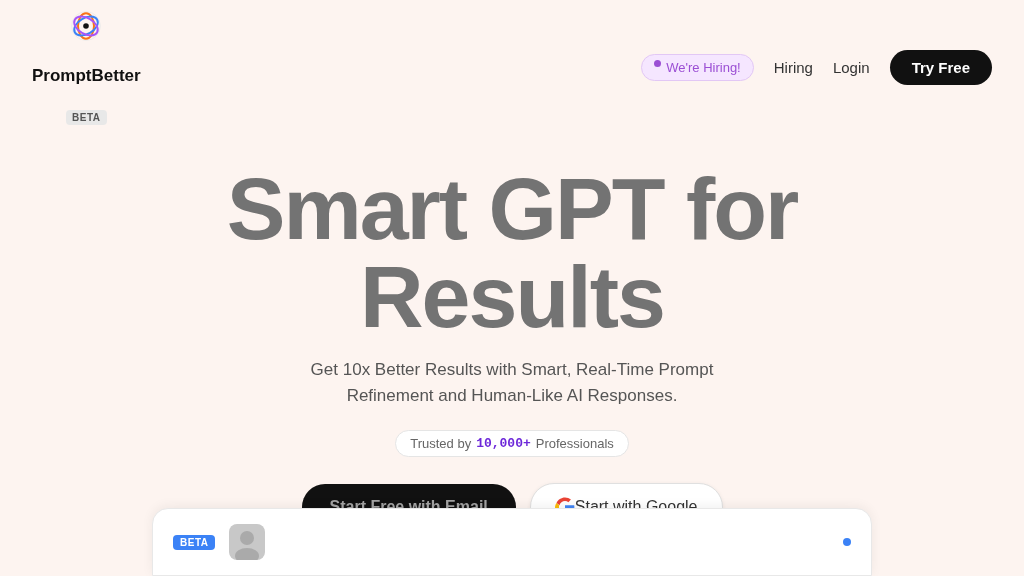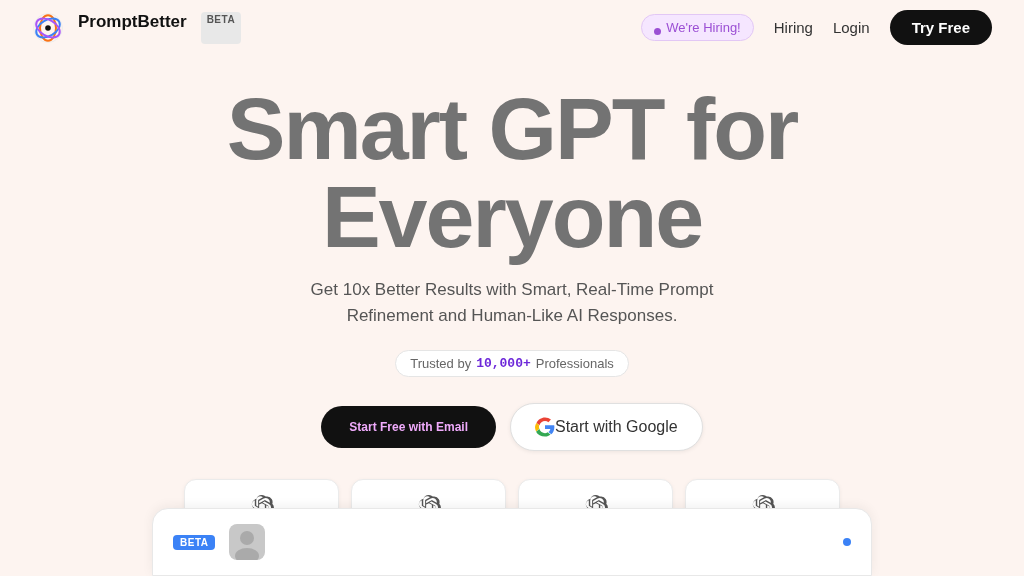--- a/index.html
+++ b/index.html
@@ -19,21 +19,23 @@
       align-items: center;
       justify-content: space-between;
       padding: 10px 32px;
       background: #fdf4f0;
       position: relative;
       z-index: 10;
     }
 
     .navbar-left {
       display: flex;
-      gap: 14px;
+      align-items: center;
+      gap: 24px;
+      flex-direction: column;
     }
 
     .logo-icon {
       width: 32px;
       height: 32px;
     }
 
     .brand-name {
       font-size: 17px;
       font-weight: 700;
@@ -51,21 +53,21 @@
     }
 
     .navbar-right {
       display: flex;
       align-items: center;
       gap: 20px;
     }
 
     .hiring-badge {
       display: flex;
-      align-items: flex-end;
+      align-items: flex-start;
       gap: 5px;
       background: #f5e6ff;
       color: #9b4fd4;
       font-size: 13px;
       font-weight: 500;
       padding: 5px 12px;
       border-radius: 20px;
       border: 1px solid #e2c7f5;
     }
 
@@ -144,22 +146,22 @@
     
     .cta-row {
       display: flex;
       align-items: center;
       gap: 14px;
       margin-bottom: 28px;
     }
 
     .cta-email-btn {
       background: #111;
-      color: #f0abfc;
-      font-size: 12px;
+      color: #a3a3a3;
+      font-size: 16px;
       font-weight: 600;
       padding: 14px 28px;
       border-radius: 36px;
       border: none;
       cursor: pointer;
     }
 
     .cta-google-btn {
       background: #fff;
       color: #333;
@@ -288,21 +290,21 @@
     </span>
     <a class="nav-link">Hiring</a>
     <a class="nav-link">Login</a>
     <button class="try-free-btn">Try Free</button>
   </div>
 </nav>
 
 <section class="hero">
   <h1 class="hero-title">
     <span>Smart GPT for</span><br>
-    <span>Everyone</span>
+    <span>Results</span>
   </h1>
   <p class="hero-subtitle">Get 10x Better Results with Smart, Real-Time Prompt Refinement and Human-Like AI Responses.</p>
 
   <div class="trusted-badge">
     <span>Trusted by</span>
     <span class="trusted-count">10,000+</span>
     <span>Professionals</span>
   </div>
 
   <div class="cta-row">

